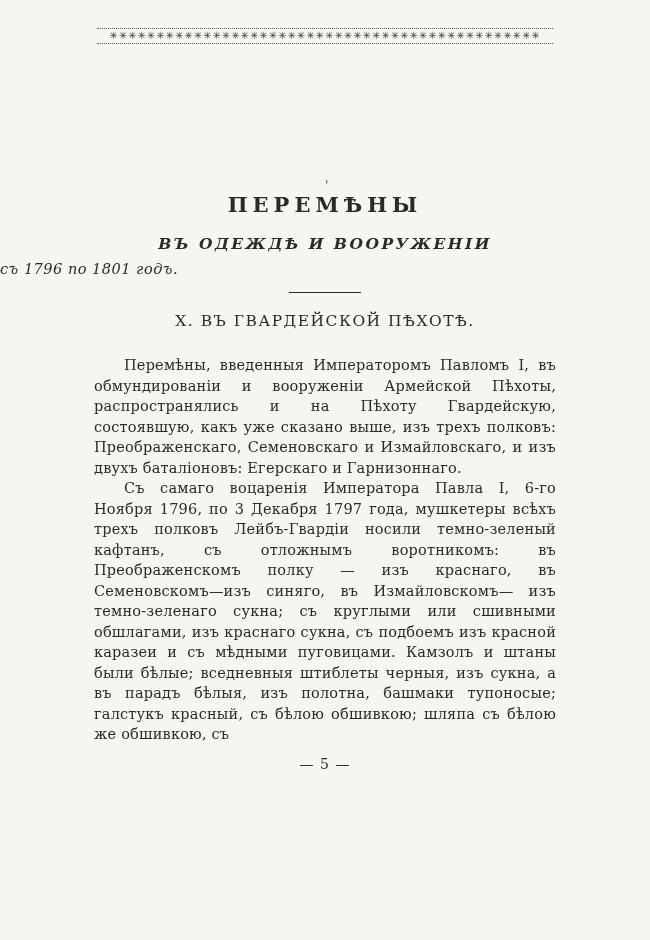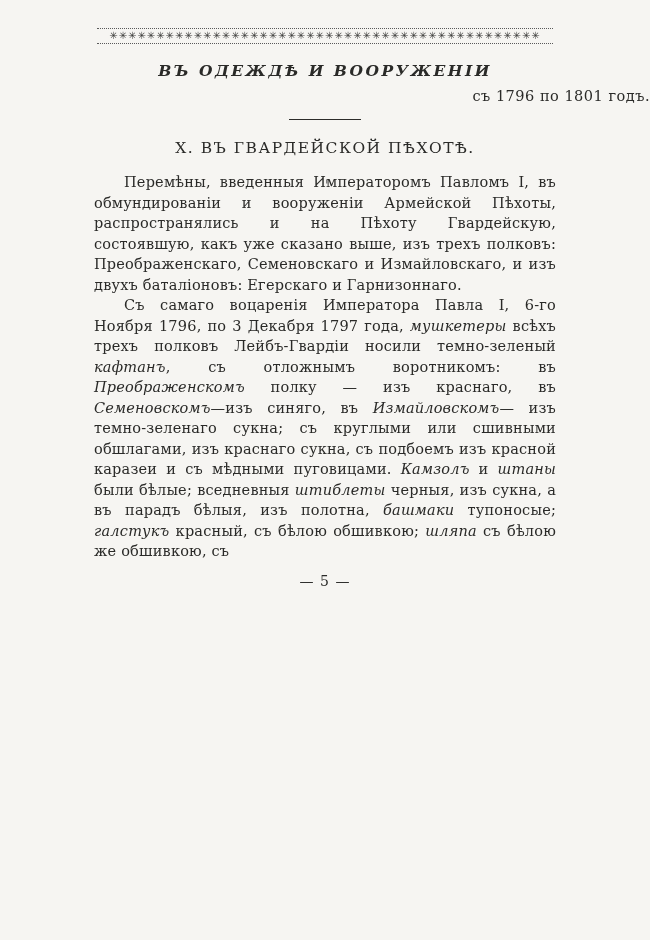--- a/index.html
+++ b/index.html
@@ -59,66 +59,67 @@
   .subheading {
     margin-top: 22px;
     text-align: center;
     font-size: 11px;
     font-weight: bold;
     letter-spacing: 1px;
     line-height: 21px;
   }
   .date-line {
     margin-top: 8px;
-    text-align: right;
+    text-align: left;
     font-size: 14.5px;
     letter-spacing: 0.5px;
+    font-style: italic;
   }
   .rule {
     width: 72px;
     margin: 15px auto 0 auto;
     border: 0;
     border-top: 1.5px solid #2c2c2a;
   }
   .section-heading {
     margin-top: 19px;
     text-align: center;
     font-size: 15.5px;
     letter-spacing: 1.5px;
   }
   .body-text {
     width: 462px;
-    margin: 15px auto 0 auto;
+    margin: 25px auto 0 auto;
     font-size: 14.5px;
     line-height: 20.5px;
     text-align: justify;
     letter-spacing: 0.2px;
   }
   .body-text p {
     text-indent: 30px;
   }
   .body-text .it {
-    font-style: italic;
   }
   .page-number {
     margin-top: 11px;
     text-align: center;
     font-size: 14px;
     letter-spacing: 1px;
   }
 </style>
 </head>
 <body>
 
 <div class="page">
 
   <div class="ornament-band" id="ornament">✳✳✳✳✳✳✳✳✳✳✳✳✳✳✳✳✳✳✳✳✳✳✳✳✳✳✳✳✳✳✳✳✳✳✳✳✳✳✳✳✳✳✳✳✳✳</div>
 
   <span class="scan-artifact">'</span>
 
+  <div class="title">ПЕРЕМѢНЫ</div>
 
   <div class="subtitle">ВЪ ОДЕЖДѢ И ВООРУЖЕНІИ</div>
 
 
   <div class="date-line">съ 1796 по 1801 годъ.</div>
 
   <hr class="rule">
 
   <div class="section-heading">X. ВЪ ГВАРДЕЙСКОЙ ПѢХОТѢ.</div>
 

